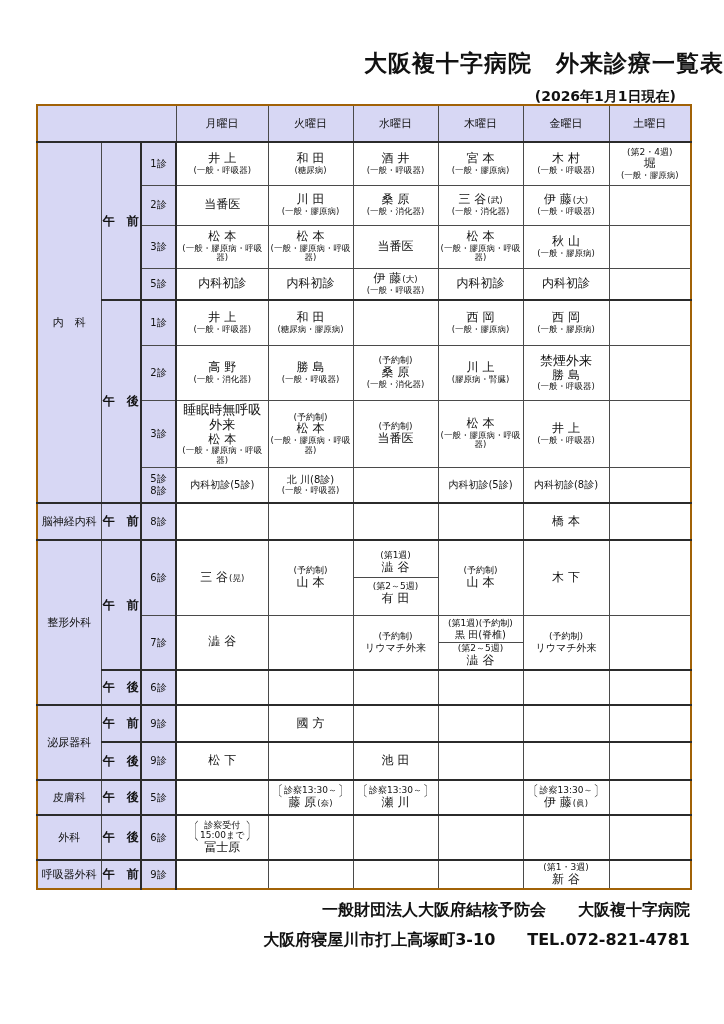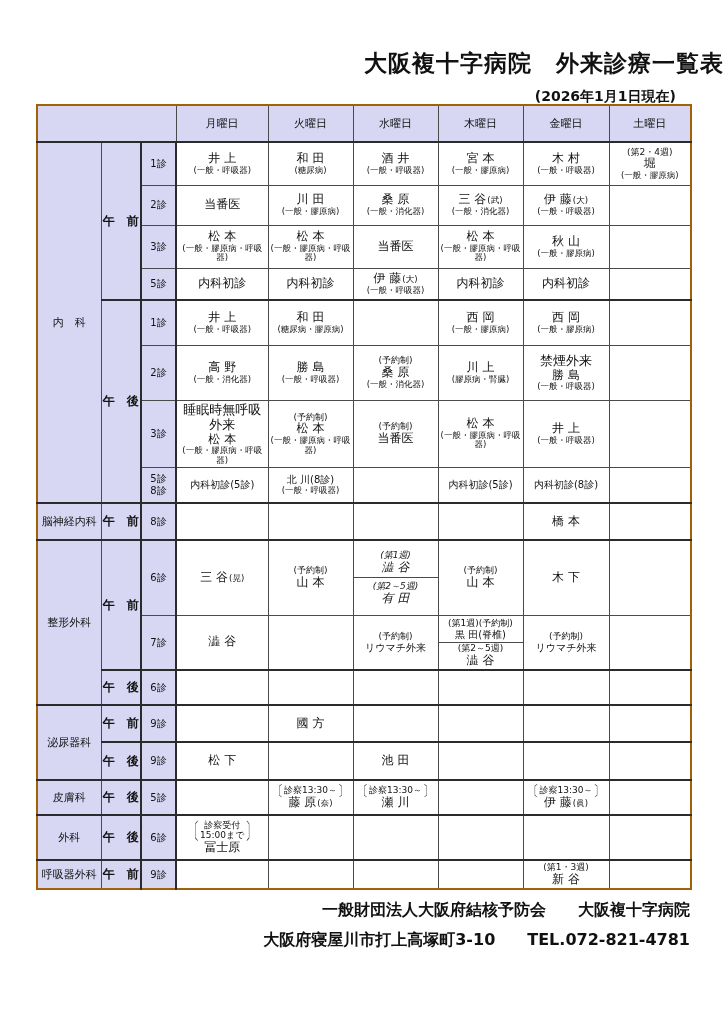--- a/index.html
+++ b/index.html
@@ -294,21 +294,21 @@
         <td class="sess" rowspan="2">午　前</td>
         <td class="clinic">6診</td>
         <td class="daycell">
           <div class="line name">三 谷<span class="suf">(晃)</span></div>
         </td>
         <td class="daycell">
           <div class="line note">(予約制)</div>
           <div class="line name">山 本</div>
         </td>
         <td class="daycell splitcell">
-          <div class="splitwrap" style="height: 60px; font-style: italic;">
+          <div class="splitwrap" style="height: 60px;">
             <div class="subcell">
               <div class="line note">(第1週)</div>
               <div class="line name">澁 谷</div>
             </div>
             <div class="subcell">
               <div class="line note">(第2～5週)</div>
               <div class="line name">有 田</div>
             </div>
           </div>
         </td>

